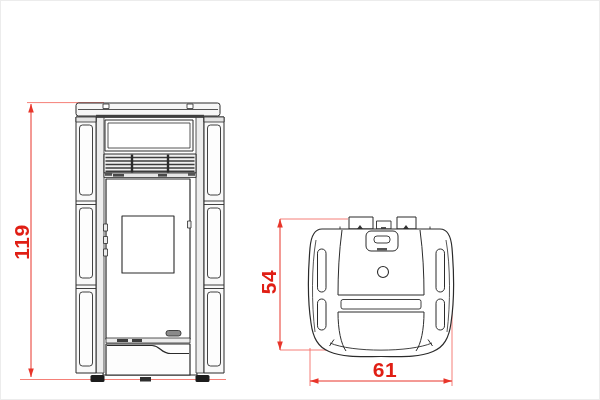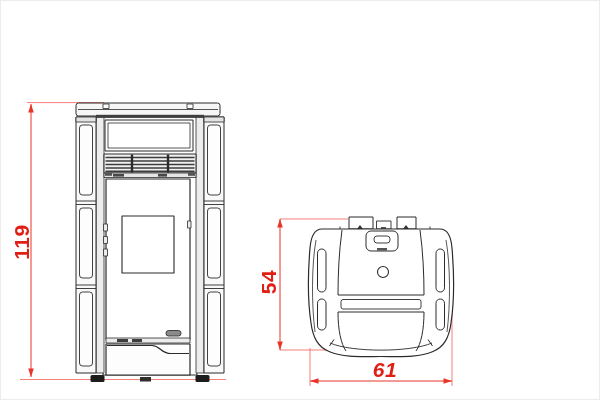--- a/index.html
+++ b/index.html
@@ -10,21 +10,21 @@
   }
   .canvas svg{position:absolute;left:0;top:0;}
   .dim-label{
     position:absolute;width:60px;height:22px;line-height:22px;
     text-align:center;font-weight:bold;font-size:21px;color:#e01e14;
     letter-spacing:0.5px;user-select:none;
   }
   .dim-label.vert{transform:rotate(-90deg);}
   #dim-height{left:-8px;top:231px;}
   #dim-depth{left:239px;top:271px;}
-  #dim-width{left:355px;top:359px;font-style:italic;}
+  #dim-width{left:355px;top:359px;}
 </style>
 </head>
 <body>
 
 <div class="canvas">
 
 <svg width="600" height="400" viewBox="0 0 600 400">
 
   <g stroke="#f2584e" stroke-width="0.9" opacity="0.85">
     <line x1="27" y1="102.6" x2="104" y2="102.6"></line>

